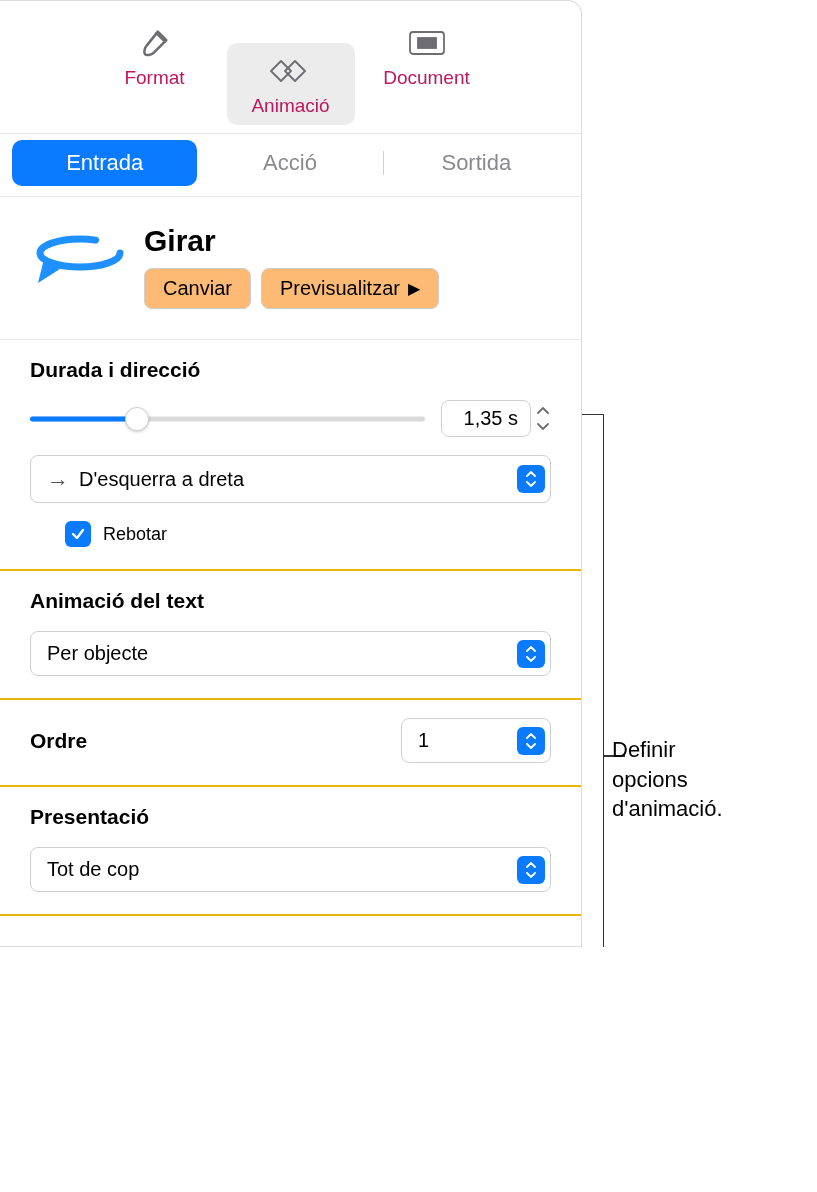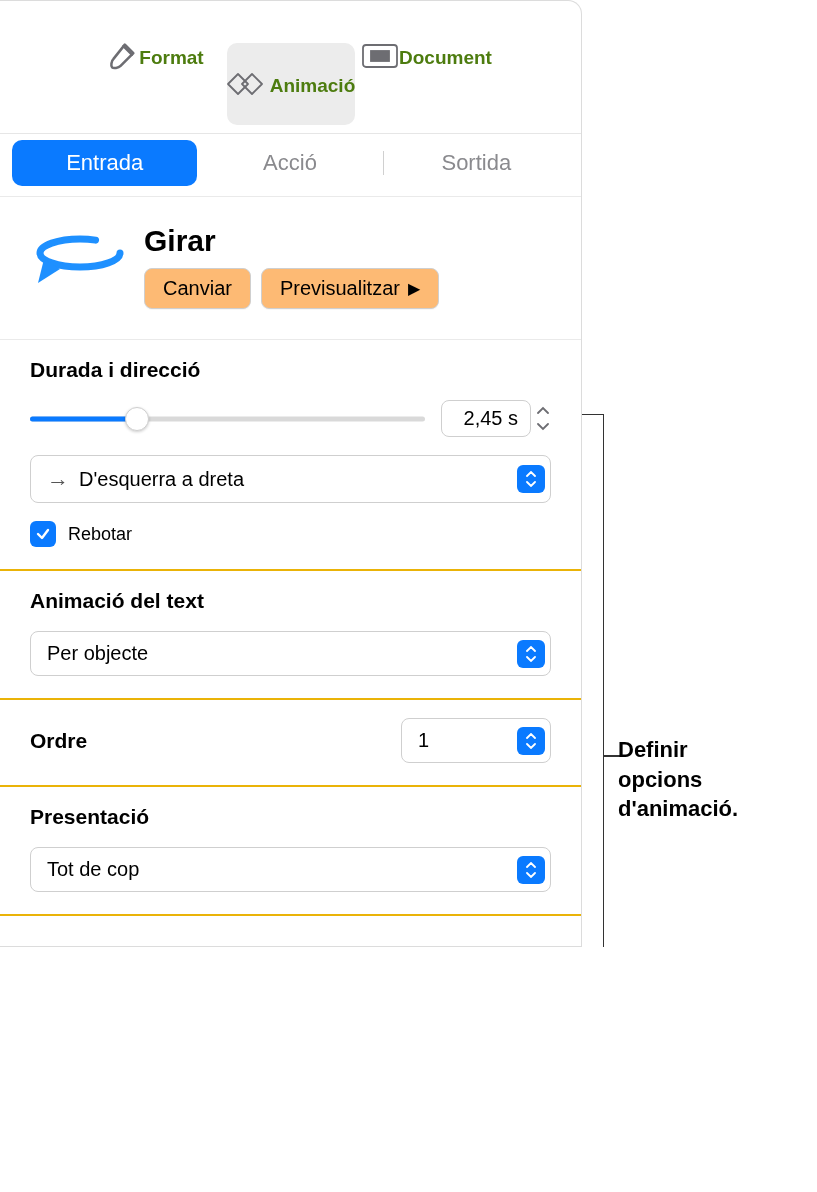--- a/index.html
+++ b/index.html
@@ -24,29 +24,28 @@
   
   .toolbar {
     display: flex;
     justify-content: center;
     gap: 8px;
     padding: 14px 10px 8px;
     border-bottom: 1px solid #e6e6e6;
   }
   .tool-btn {
     display: flex;
-    flex-direction: row;
+    flex-direction: column;
     align-items: center;
     justify-content: center;
     width: 128px;
     height: 82px;
     border-radius: 10px;
     cursor: pointer;
-    color: #4d7c0f;
-    font-weight: bold;
+    color: #be185d;
   }
   .tool-btn.active { background: #ececec; margin-top: 28px; }
   .tool-label { font-size: 19px; margin-top: 4px; }
   .tool-icon { display:flex; align-items:center; justify-content:center; height:40px; }
   
   .tabs {
     display: flex;
     padding: 6px 12px 10px;
     gap: 0;
     border-bottom: 1px solid #eaeaea;
@@ -176,21 +175,21 @@
     width: 28px; height: 28px;
     background: #0a7aff;
     border-radius: 6px;
     display: flex;
     flex-direction: column;
     align-items: center;
     justify-content: center;
     gap: 2px;
   }
   .arrow-icon { color:#555; font-size:22px; }
-  .checkbox-row { display:flex; align-items:center; gap:12px; margin-top:18px; }
+  .checkbox-row { display:flex; align-items:center; gap:12px; margin-top:18px;margin-left:35px; }
   .checkbox {
     width: 26px; height: 26px;
     background: #0a7aff;
     border-radius: 6px;
     display:flex; align-items:center; justify-content:center;
     color:#fff;
     cursor:pointer;
   }
   .ordre-row { display:flex; align-items:center; justify-content:space-between; }
   .ordre-row .section-title { margin-bottom:0; }
@@ -216,24 +215,23 @@
   .bracket-tick {
     position: absolute;
     right: -22px;
     top: 50%;
     width: 22px;
     height: 1.5px;
     background: #333;
   }
   .callout-text {
     position: absolute;
-    left: 36px;
+    left: 30px;
     top: 735px;
     white-space: pre-line;
-    font-weight: bold;
   }
 </style>
 </head>
 <body>
 
 <div class="wrap">
   <div class="panel">
 
     <div class="toolbar">
       <div class="tool-btn">
@@ -293,21 +291,21 @@
 
     <div class="section">
       <div class="section-title">Durada i direcció</div>
       <div class="row-slider">
         <div class="slider">
           <div class="slider-track"></div>
           <div class="slider-fill" id="slider-fill" style="width: 27%;"></div>
           <div class="slider-thumb" id="slider-thumb" style="left: 27%;"></div>
         </div>
         <div class="stepper">
-          <div class="num-input">2,45 s</div>
+          <div class="num-input">1,35 s</div>
           <div class="step-btns">
             <div class="step-btn">
               <svg width="12" height="8" viewBox="0 0 12 8">
                   <path d="M1 7 L6 2 L11 7" fill="none" stroke="#6d6d72" stroke-width="1.8" stroke-linecap="round"></path>
                 </svg>
             </div>
             <div class="step-btn">
               <svg width="12" height="8" viewBox="0 0 12 8">
                   <path d="M1 1 L6 6 L11 1" fill="none" stroke="#6d6d72" stroke-width="1.8" stroke-linecap="round"></path>
                 </svg>

